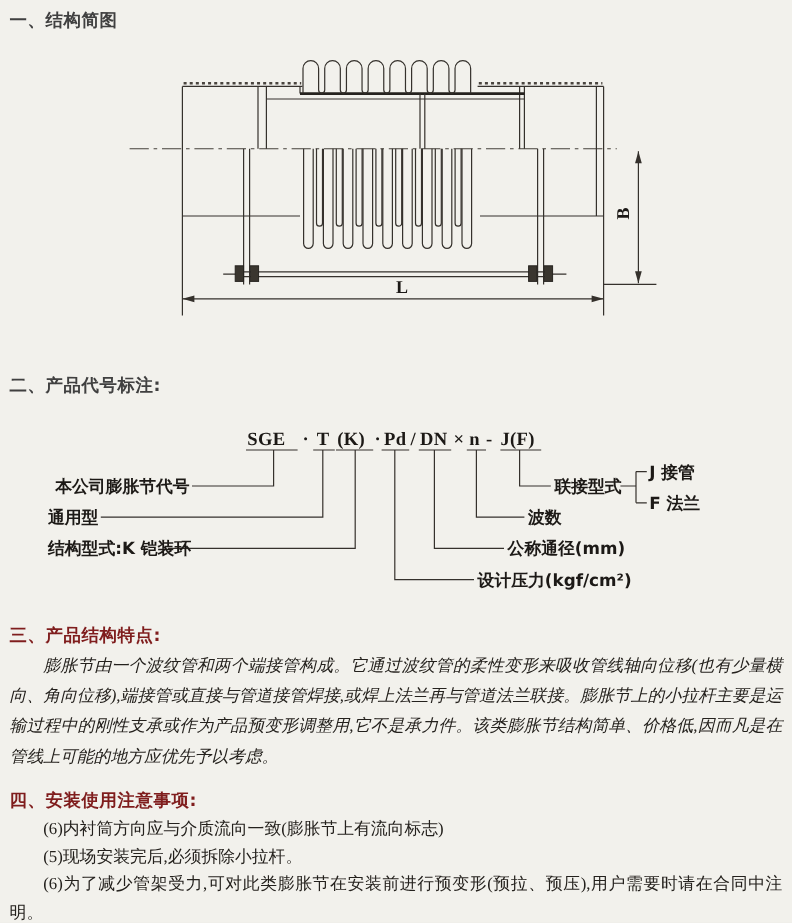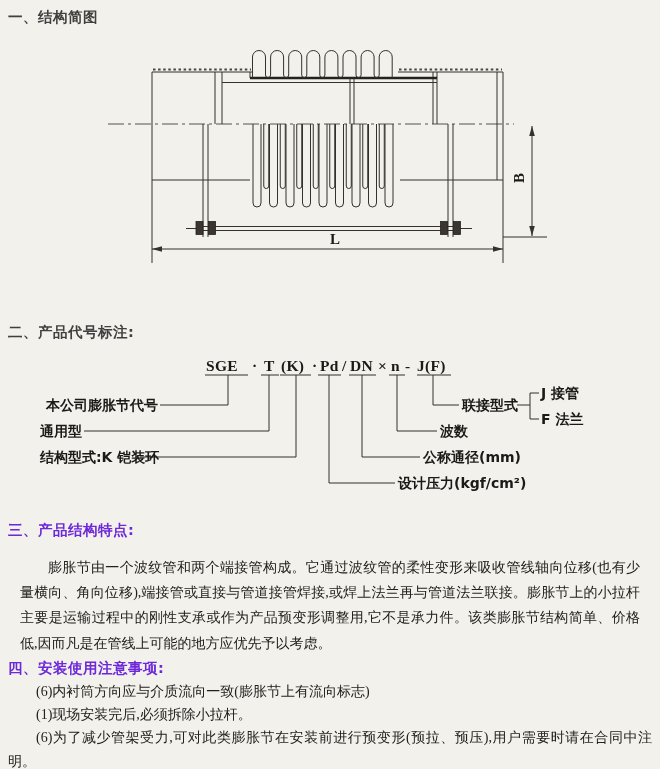--- a/index.html
+++ b/index.html
@@ -19,25 +19,25 @@
     font-weight:bold;font-size:14.5px;letter-spacing:.5px;
     color:#404040;white-space:nowrap;
   }
   .textblock{
     position:absolute;left:8px;right:8px;
     font-size:14px;color:#24211d;
   }
   .textblock .bh{
     font-family:"DejaVu Sans","Liberation Sans",sans-serif;
     font-weight:bold;font-size:14.5px;letter-spacing:.5px;line-height:25px;
-    color:#6d28d9;
+    color:#7f1d1d;
   }
   .para{
-    margin:12px;text-indent:2em;text-align:justify;
-    line-height:25.2px;font-size:14px;
+    margin:0;text-indent:2em;text-align:justify;
+    line-height:25.2px;font-size:14px;font-style:italic;
   }
   .item{
     text-indent:2em;line-height:23.2px;font-size:14px;text-align:justify;
   }
   svg{position:absolute;left:0;}
   svg .ln{stroke:#35312c;stroke-width:1;fill:none;}
   svg .thick{stroke:#25221e;stroke-width:2.4;fill:none;}
   svg .hatch{stroke:#4a453f;stroke-width:2;fill:none;stroke-dasharray:2.5 2.6;}
   svg .cl{stroke:#45413b;stroke-width:0.9;fill:none;stroke-dasharray:16 4 3 4;}
   svg .arrow{fill:#35312c;stroke:none;}
@@ -129,21 +129,21 @@
       <line class="ln" x1="532" y1="126" x2="532" y2="236"></line>
       <line class="ln" x1="503" y1="237" x2="547" y2="237"></line>
       <polygon class="arrow" points="532,126 529.2,136 534.8,136"></polygon>
       <polygon class="arrow" points="532,236 529.2,226 534.8,226"></polygon>
       <text class="dimtxt" transform="translate(524,183) rotate(-90)">B</text>
     </g>
   </svg>
 
   <div class="heading" style="top:8px">一、结构简图</div>
 
-  <div class="heading" style="top:323px">二、产品代号标注:</div>
+  <div class="heading" style="top:312px">二、产品代号标注:</div>
 
   <svg style="top:347px" width="660" height="175" viewBox="0 0 660 175">
 
     <g>
       <text class="codetxt" x="206" y="24">SGE</text>
       <text class="codetxt" x="252" y="24">·</text>
       <text class="codetxt" x="264" y="24">T</text>
       <text class="codetxt" x="281" y="24">(K)</text>
       <text class="codetxt" x="312" y="24">·</text>
       <text class="codetxt" x="320" y="24">Pd</text>
@@ -193,17 +193,17 @@
   </svg>
 
   <div class="textblock" style="top:518px">
     <div class="bh">三、产品结构特点:</div>
     <p class="para">膨胀节由一个波纹管和两个端接管构成。它通过波纹管的柔性变形来吸收管线轴向位移(也有少量横向、角向位移),端接管或直接与管道接管焊接,或焊上法兰再与管道法兰联接。膨胀节上的小拉杆主要是运输过程中的刚性支承或作为产品预变形调整用,它不是承力件。该类膨胀节结构简单、价格低,因而凡是在管线上可能的地方应优先予以考虑。</p>
   </div>
 
   <div class="textblock" style="top:656px">
     <div class="bh" style="line-height:24px">四、安装使用注意事项:</div>
     <div class="item">(6)内衬筒方向应与介质流向一致(膨胀节上有流向标志)</div>
-    <div class="item">(1)现场安装完后,必须拆除小拉杆。</div>
+    <div class="item">(5)现场安装完后,必须拆除小拉杆。</div>
     <div class="item">(6)为了减少管架受力,可对此类膨胀节在安装前进行预变形(预拉、预压),用户需要时请在合同中注明。</div>
   </div>
 
 </div>
 
 </body></html>

